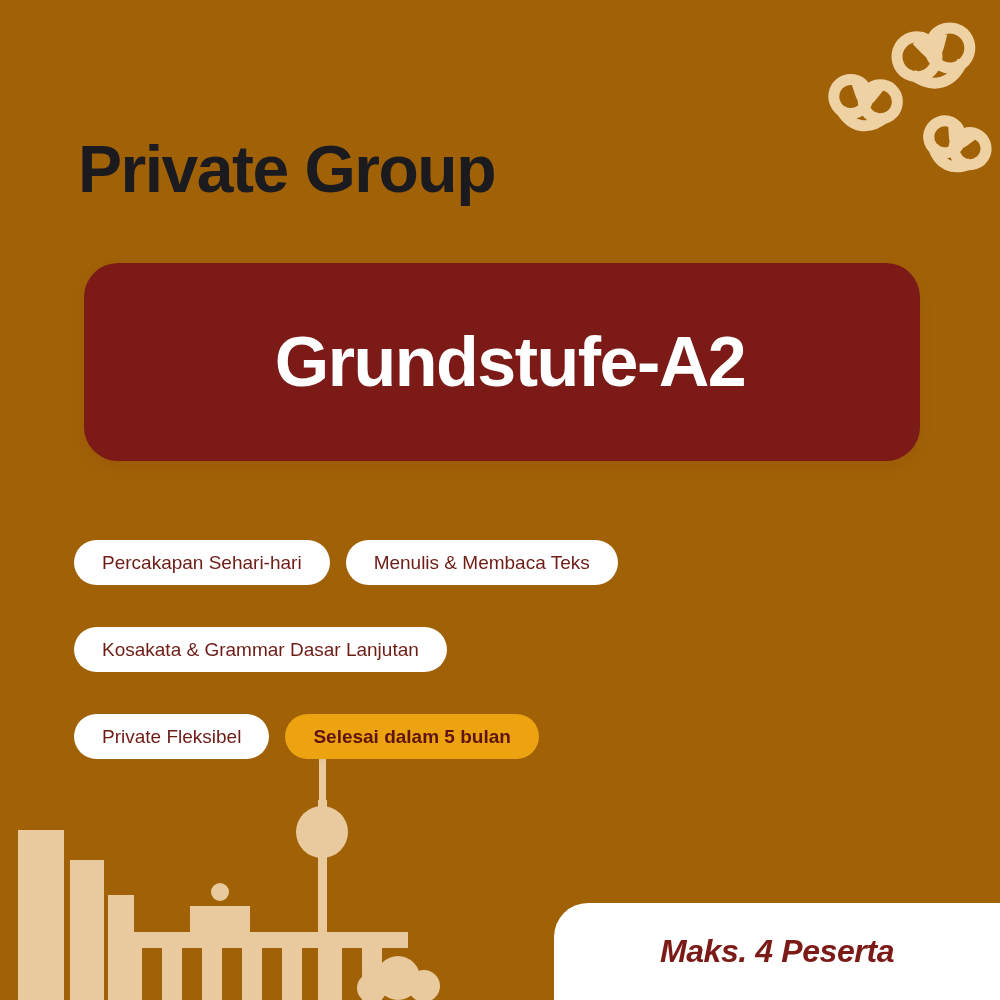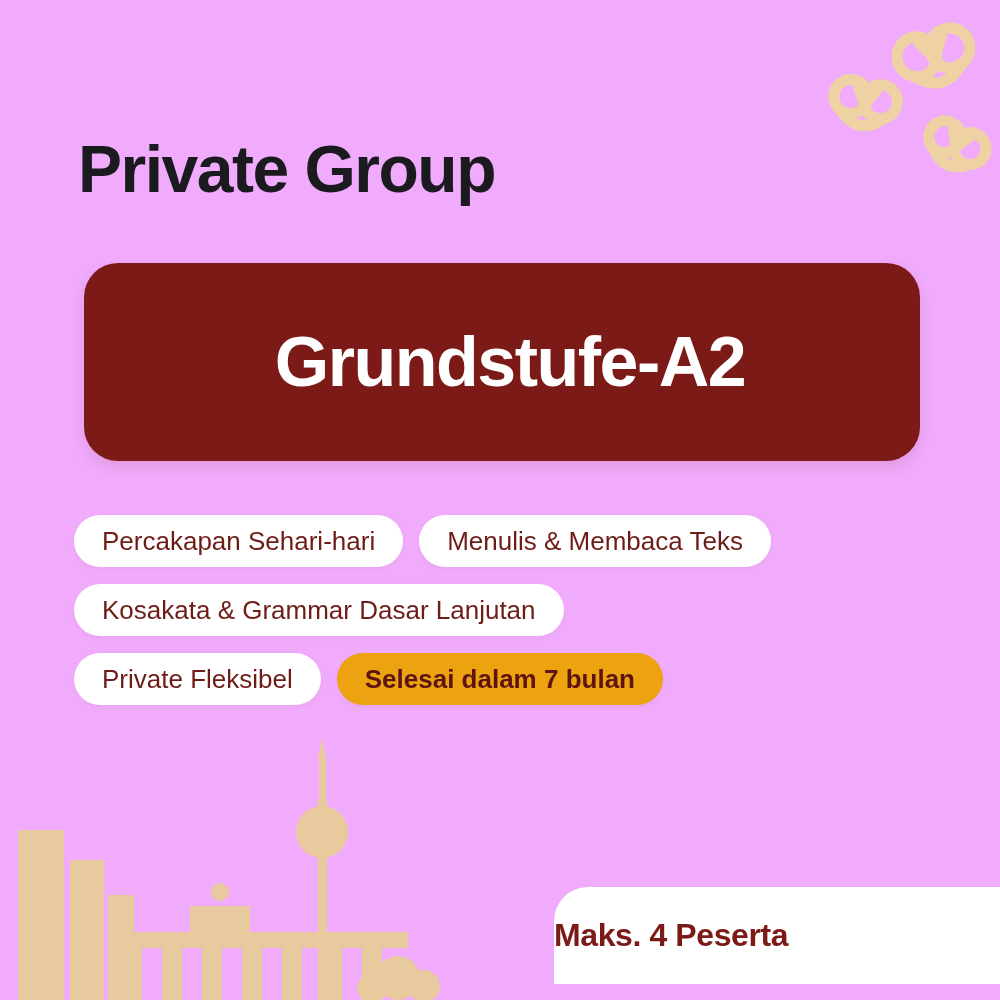--- a/index.html
+++ b/index.html
@@ -9,21 +9,21 @@
   body {
     width: 1000px;
     height: 1000px;
     overflow: hidden;
     font-family: "Liberation Sans", sans-serif;
   }
   .poster {
     position: relative;
     width: 1000px;
     height: 1000px;
-    background: #f0abfc;
+    background: #a16207;
     overflow: hidden;
   }
 
   
   .pretzels {
     position: absolute;
     top: 0;
     right: 0;
     width: 260px;
     height: 220px;
@@ -84,44 +84,46 @@
   .chip-row {
     display: flex;
     align-items: center;
     margin-bottom: 17px;
   }
   .chip {
     background: #FFFFFF;
     color: #6E1C16;
     border-radius: 30px;
     padding: 13px 28px;
-    font-size: 26px;
+    font-size: 19px;
     line-height: 1;
     margin-right: 16px;
     white-space: nowrap;
     box-shadow: 0 2px 4px rgba(150,100,40,0.07);
+    margin-top: 25px;
   }
   .chip.highlight {
     background: #EDA210;
     color: #5E1410;
     font-weight: bold;
   }
 
   
   .footer-card {
     position: absolute;
     right: 0;
-    bottom: 16px;
+    bottom: 0;
     width: 446px;
     height: 97px;
     background: #FFFFFF;
     border-top-left-radius: 34px;
     display: flex;
     align-items: center;
-    justify-content: flex-start;
+    justify-content: center;
+    font-style: italic;
   }
   .footer-card .footer-text {
     color: #7B1A17;
     font-size: 32px;
     font-weight: bold;
     letter-spacing: -0.4px;
   }
 </style>
 </head>
 <body>
@@ -189,21 +191,21 @@
   <div class="chips">
     <div class="chip-row">
       <span class="chip">Percakapan Sehari-hari</span>
       <span class="chip">Menulis &amp; Membaca Teks</span>
     </div>
     <div class="chip-row">
       <span class="chip">Kosakata &amp; Grammar Dasar Lanjutan</span>
     </div>
     <div class="chip-row">
       <span class="chip">Private Fleksibel</span>
-      <span class="chip highlight">Selesai dalam 7 bulan</span>
+      <span class="chip highlight">Selesai dalam 5 bulan</span>
     </div>
   </div>
 
   <div class="footer-card">
     <span class="footer-text">Maks. 4 Peserta</span>
   </div>
 
 </div>
 
 </body></html>

